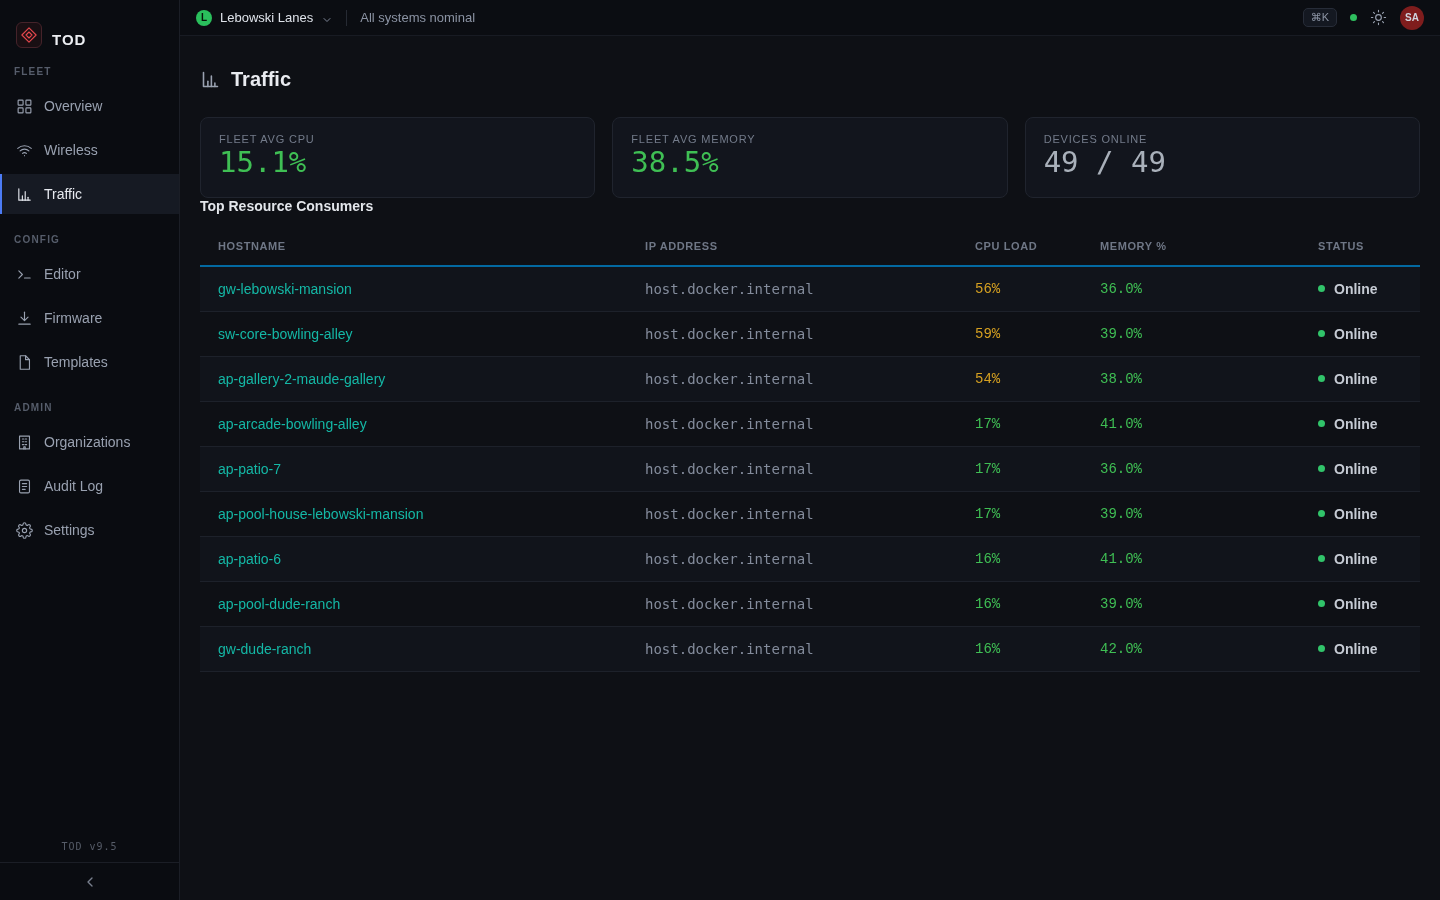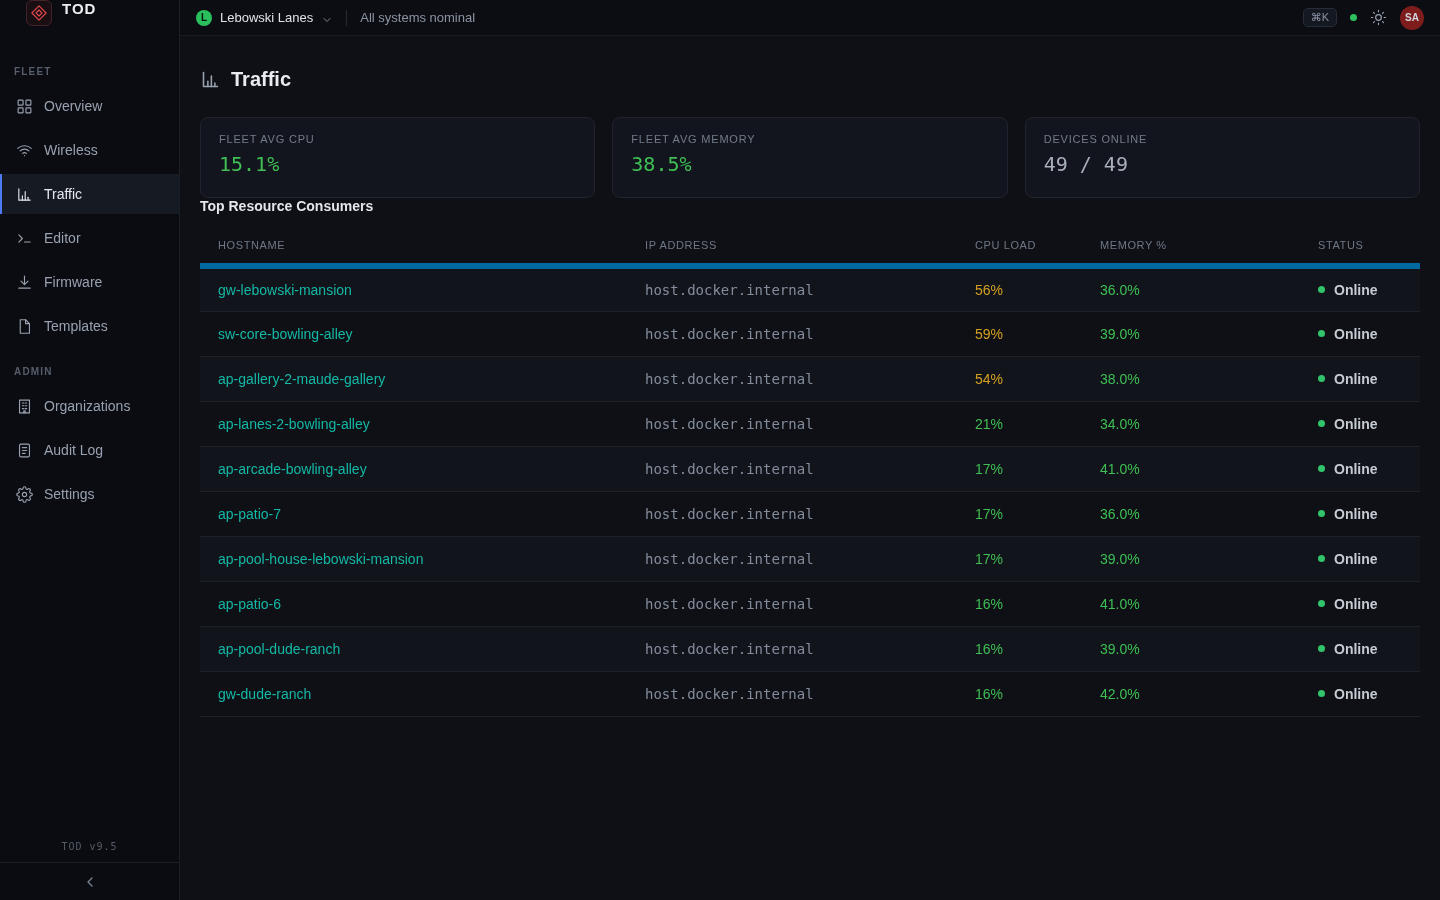--- a/index.html
+++ b/index.html
@@ -9,21 +9,21 @@
     background:#0e1015; color:#e3e6eb;
     display:flex;
   }
 
   
   .sidebar {
     width:180px; height:900px; flex:0 0 180px;
     background:#0a0c11; border-right:1px solid #1b1e26;
     display:flex; flex-direction:column;
   }
-  .logo-row { height:48px; display:flex; align-items:flex-start; gap:10px; padding:0 26px; }
+  .logo-row { height:48px; display:flex; align-items:flex-end; gap:10px; padding:0 16px; }
   .logo-box {
     width:26px; height:26px; border-radius:6px; background:#190f13;
     border:1px solid #45232a; display:flex; align-items:center; justify-content:center;
   }
   .logo-box svg { width:18px; height:18px; }
   .brand { font-size:15px; font-weight:700; letter-spacing:1px; color:#eceef2; }
 
   .nav-section-label {
     padding:18px 14px 7px; font-size:10px; font-weight:700;
     letter-spacing:1.2px; color:#565d6b; text-transform:uppercase;
@@ -88,45 +88,45 @@
   .page-title-icon { width:21px; height:21px; color:#9aa2b1; }
   .page-title-icon svg { width:21px; height:21px; stroke:currentColor; fill:none; stroke-width:1.8; stroke-linecap:round; stroke-linejoin:round; }
   .page-title { font-size:20px; font-weight:700; color:#e9ebf0; }
 
   .stats-grid { display:grid; grid-template-columns:repeat(3,1fr); gap:17px; margin-top:26px; }
   .stat-card {
     background:#12151d; border:1px solid #20242e; border-radius:8px;
     padding:15px 18px; height:81px;
   }
   .stat-label { font-size:11px; letter-spacing:0.8px; color:#737b8a; text-transform:uppercase; }
-  .stat-value { margin-top:7px; font-size:20px; color:#3fbf54; font-family:"DejaVu Sans Mono", monospace; }
+  .stat-value { font-size:29px; color:#3fbf54; font-family:"DejaVu Sans Mono", monospace; }
   .stat-value.muted { color:#a9b0ba; }
 
   .section-title { font-size:14px; font-weight:700; color:#e3e6eb; }
 
   table.consumers { width:1220px; margin-top:12px; border-collapse:collapse; table-layout:fixed; }
   .consumers col.c-host { width:445px; }
   .consumers col.c-ip   { width:330px; }
   .consumers col.c-cpu  { width:125px; }
   .consumers col.c-mem  { width:150px; }
   .consumers col.c-st   { width:170px; }
   .consumers th {
-    height:40px; font-size:11px; font-weight:400; letter-spacing:0.6px;
-    color:#6f7786; text-transform:uppercase; border-bottom:6px solid #0369a1;
+    height:40px; font-size:11px; font-weight:700; letter-spacing:0.6px;
+    color:#6f7786; text-transform:uppercase; border-bottom:2px solid #0369a1;
     text-align:left; padding:0;
   }
   .consumers th.r, .consumers td.r { text-align:left; }
   .consumers th.pl, .consumers td.pl { padding-left:18px; }
   .consumers th.st-col, .consumers td.st-col { padding-left:68px; }
   .consumers td { height:45px; font-size:14px; border-bottom:1px solid #1d212a; padding:0; }
   .consumers tbody tr:nth-of-type(odd) { background:#11141b; }
   .consumers tbody tr { cursor:pointer; }
   .td-host { color:#14b8a6; }
   .td-ip { font-family:"DejaVu Sans Mono", monospace; font-size:14px; color:#848c9c; }
-  .td-cpu, .td-mem { font-family:Liberation Sans, sans-serif; font-size:13px; }
+  .td-cpu, .td-mem { font-family:Liberation Mono, monospace; font-size:13px; }
   .td-cpu.lvl-ok { color:#3fbf54; }
   .td-cpu.lvl-warn { color:#d5a021; }
   .td-mem { color:#3fbf54; }
   .td-status { color:#c6cbd4; font-size:13px; }
   .status-wrap { display:flex; align-items:center; gap:9px;font-weight:bold; }
   .online-dot { width:7px; height:7px; border-radius:50%; background:#31c46a; flex:0 0 7px; }
 </style>
 </head>
 <body>
 
@@ -169,20 +169,21 @@
       <svg viewBox="0 0 24 24">
           <path d="M4 4v16h16"></path>
           <path d="M9 20v-6"></path>
           <path d="M13 20V8"></path>
           <path d="M17 20v-4"></path>
         </svg>
     </span>
     <span>Traffic</span>
   </div>
 
+  <div class="nav-section-label">CONFIG</div>
   <div class="nav-item">
     <span class="nav-icon">
       <svg viewBox="0 0 24 24">
           <polyline points="4 7 9 12 4 17"></polyline>
           <line x1="12" y1="17" x2="20" y2="17"></line>
         </svg>
     </span>
     <span>Editor</span>
   </div>
   <div class="nav-item">
@@ -352,32 +353,20 @@
             <td class="td-cpu r lvl-warn">54%</td>
             <td class="td-mem r">38.0%</td>
             <td class="td-status st-col">
               <span class="status-wrap">
                 <span class="online-dot"></span>
                 <span>Online</span>
               </span>
             </td>
           </tr>
 
-          <tr>
-            <td class="td-host pl">ap-lanes-2-bowling-alley</td>
-            <td class="td-ip">host.docker.internal</td>
-            <td class="td-cpu r lvl-ok">21%</td>
-            <td class="td-mem r">34.0%</td>
-            <td class="td-status st-col">
-              <span class="status-wrap">
-                <span class="online-dot"></span>
-                <span>Online</span>
-              </span>
-            </td>
-          </tr>
 
           <tr>
             <td class="td-host pl">ap-arcade-bowling-alley</td>
             <td class="td-ip">host.docker.internal</td>
             <td class="td-cpu r lvl-ok">17%</td>
             <td class="td-mem r">41.0%</td>
             <td class="td-status st-col">
               <span class="status-wrap">
                 <span class="online-dot"></span>
                 <span>Online</span>

